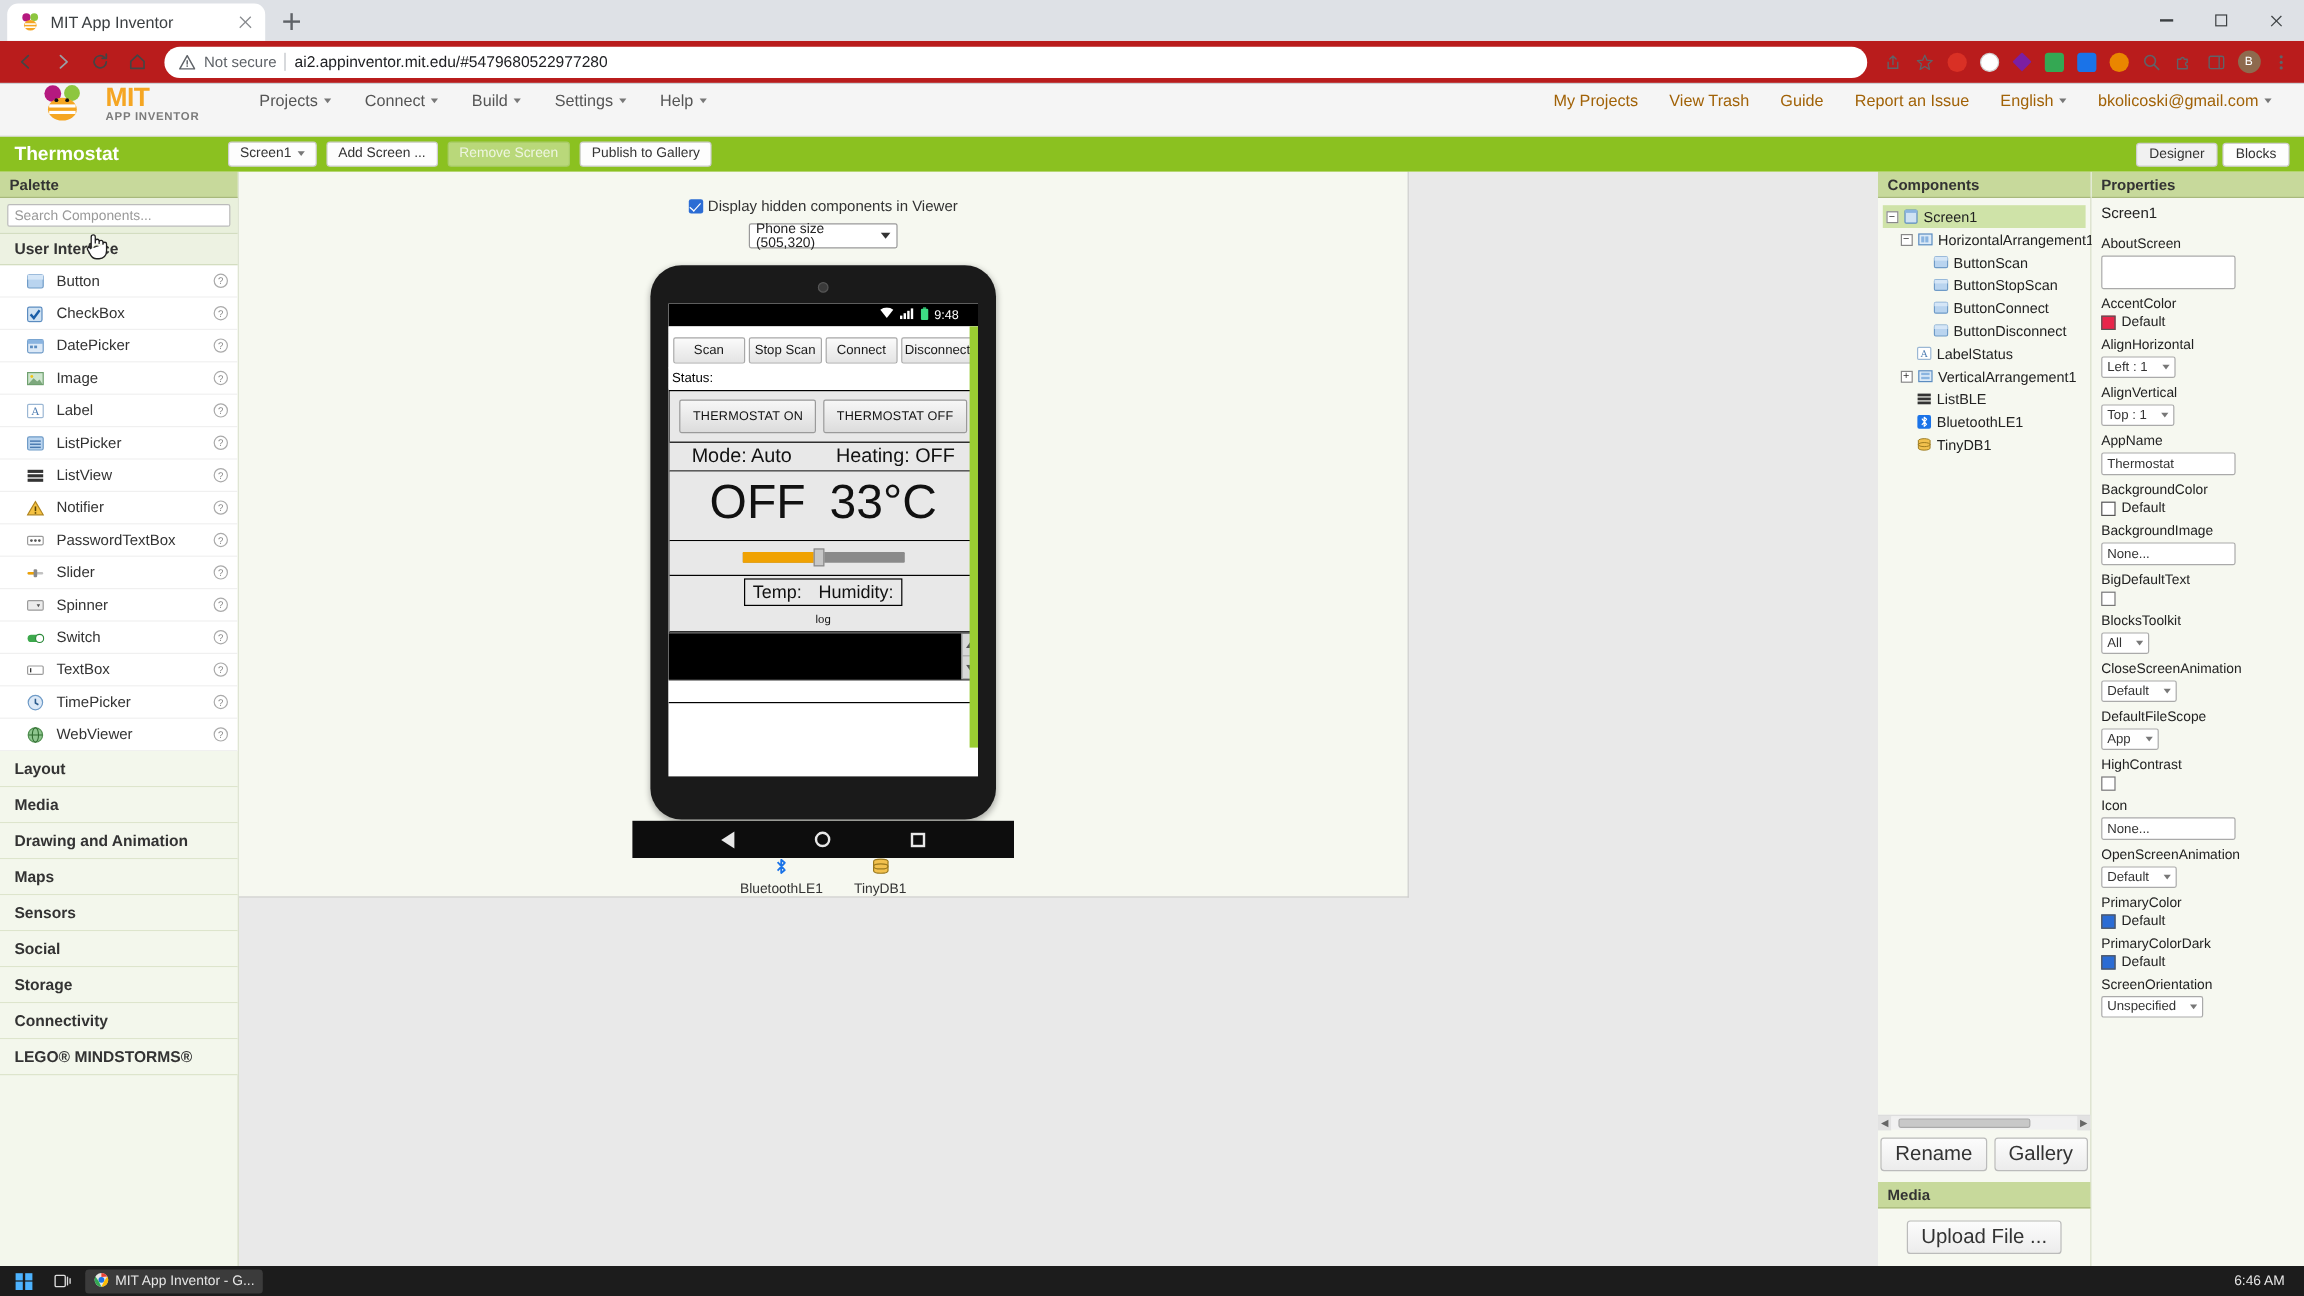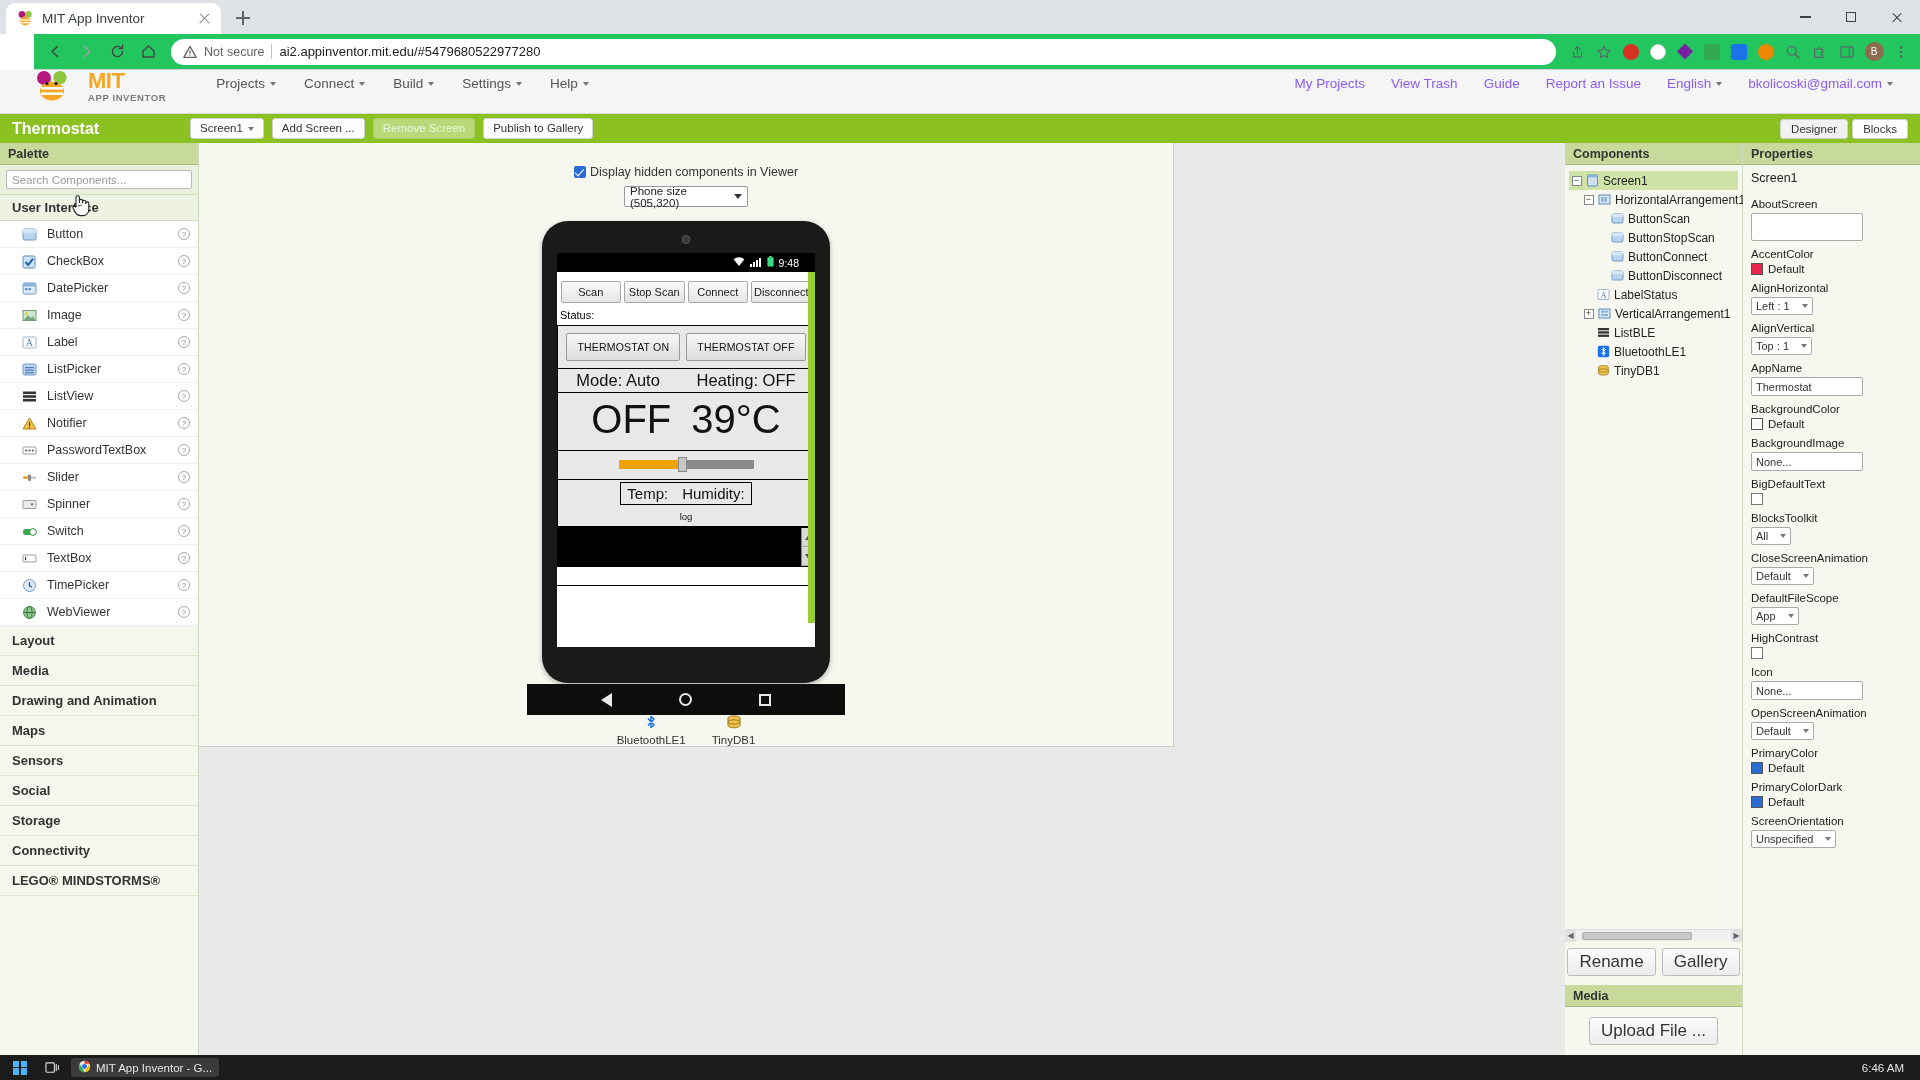--- a/index.html
+++ b/index.html
@@ -38,22 +38,22 @@
   .win-btn{ width:46px; height:34px; display:flex; align-items:center; justify-content:center;}
   .win-btn i{ display:block; background:#3c4043; }
   .wc-min i{ width:11px;height:1.3px; }
   .wc-max i{ width:10px;height:10px;background:transparent;border:1.3px solid #3c4043;}
   .wc-close{ position:relative; }
   .wc-close:before,.wc-close:after{content:'';position:absolute;left:17px;top:16.5px;
     width:12px;height:1.3px;background:#3c4043;}
   .wc-close:before{transform:rotate(45deg);} .wc-close:after{transform:rotate(-45deg);}
 
   .browser-toolbar{
-    height:36px; background:#22c55e; display:flex; align-items:center;
-    padding:0 6px; gap:1px; border-bottom:1px solid #cdd1d4;margin-left:34px;
+    height:36px; background:#b91c1c; display:flex; align-items:center;
+    padding:0 6px; gap:1px; border-bottom:1px solid #cdd1d4;
   }
   .nav-btn{ width:30px;height:30px;display:flex;align-items:center;justify-content:center;
     border-radius:50%; color:#5f6368; font-size:16px; }
   .nav-btn svg{ display:block; }
   .omnibox{
     flex:1; height:26px; background:#fff; border-radius:13px; display:flex;
     align-items:center; padding:0 12px; margin:0 7px; gap:7px; font-size:13px; color:#202124;
   }
   .warn-ico{ width:14px;height:14px;flex:0 0 14px; }
   .notsecure{ color:#5f6368; font-size:12.5px; white-space:nowrap; }
@@ -76,21 +76,21 @@
   .logo-mit{ font-size:22px; font-weight:bold; color:#f5a623; letter-spacing:-.5px;
     font-family:"Liberation Sans",sans-serif;}
   .logo-ai{ font-size:9.5px; font-weight:bold; color:#7b7b7b; letter-spacing:.6px;
     margin-top:1px;}
   .menu-bar{ display:flex; align-items:center; gap:0; }
   .menu-item{ padding:6px 14px; font-size:13.5px; color:#555; white-space:nowrap;}
   .caret{ display:inline-block; width:0;height:0;border-left:3.5px solid transparent;
     border-right:3.5px solid transparent;border-top:4px solid #777; margin-left:5px;
     vertical-align:middle;}
   .header-right{ margin-left:auto; display:flex; align-items:center; gap:0; }
-  .header-right .menu-item{ padding:6px 13px; color:#8b5cf6; }
+  .header-right .menu-item{ padding:6px 13px; color:#a16207; }
 
   
   .project-bar{
     height:29px; background:#8bc120; display:flex; align-items:center;
     padding:0 12px; gap:8px; position:relative;
   }
   .project-title{ color:#fff; font-size:16px; font-weight:bold; width:170px; }
   .pb-btn{
     background:#fdfdfd; border:1px solid #cfcfcf; border-radius:3px;
     font-size:11.5px; color:#333; padding:3px 9px; line-height:1.2; white-space:nowrap;
@@ -677,21 +677,21 @@
             <div class="thermo-row">
               <div class="thermo-btn">THERMOSTAT ON</div>
               <div class="thermo-btn">THERMOSTAT OFF</div>
             </div>
             <div class="mode-row">
               <span>Mode: Auto</span>
               <span>Heating: OFF</span>
             </div>
             <div class="big-row">
               <span>OFF</span>
-              <span>39°C</span>
+              <span>33°C</span>
             </div>
             <div class="slider-wrap">
               <div class="slider">
                 <span class="slider-fill"></span>
                 <span class="slider-thumb"></span>
               </div>
             </div>
             <div class="th-box-row">
               <div class="th-box">
                 <span>Temp:</span>

